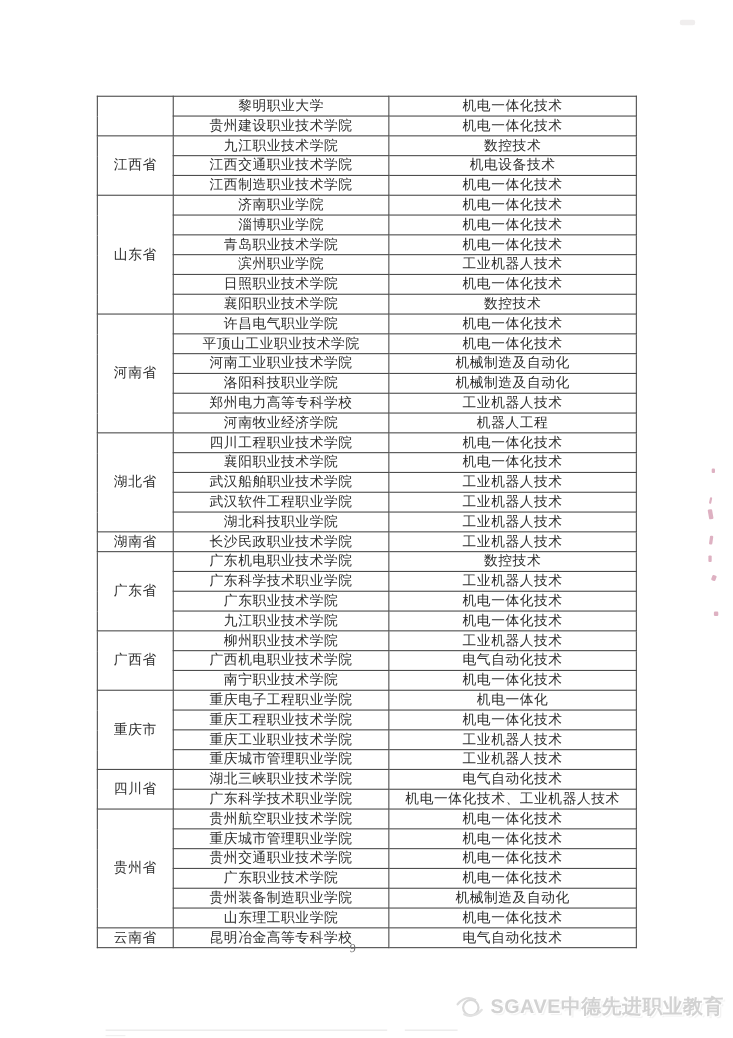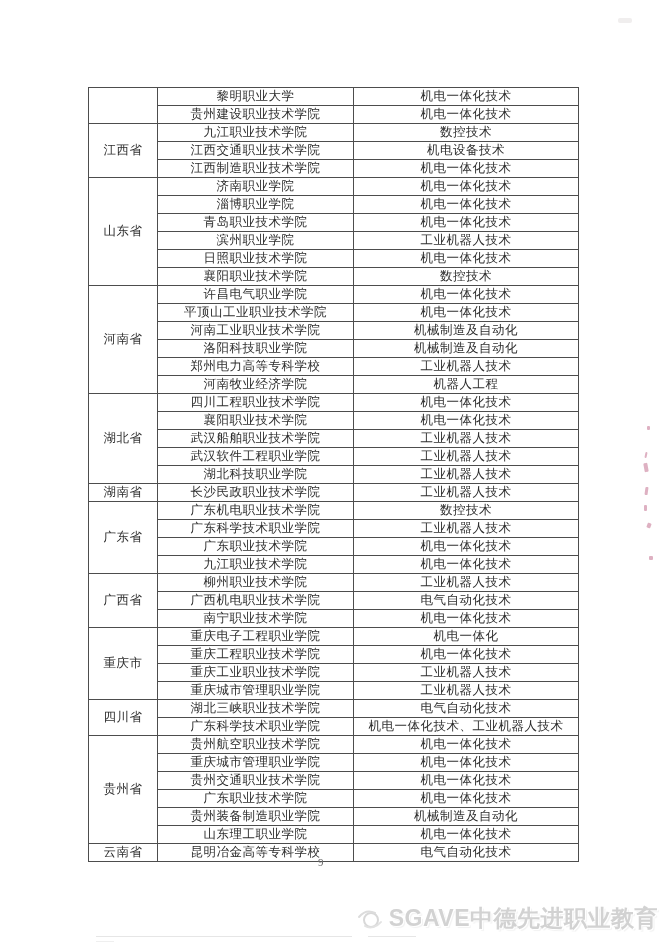--- a/index.html
+++ b/index.html
@@ -44,21 +44,21 @@
 
   .footer-brand{
     position:absolute;
     right:8px;top:903px;
     display:flex;align-items:center;gap:6px;
     user-select:none;
   }
   .footer-brand .brand-text{
     font-family:"Liberation Sans","DejaVu Sans",sans-serif;
     font-weight:bold;
-    font-size:23px;
+    font-size:18px;
     color:#d2d2d2;
     text-shadow:1px 1px 0 #ffffff, 2px 2px 1px #f2f2f2;
     letter-spacing:0.5px;
   }
   .logo-mark{width:26px;height:24px;display:block;}
 
   .faint-line{position:absolute;height:1px;background:#e6e6e6;}
   .faint-line.l1{left:96px;top:936px;width:256px;}
   .faint-line.l2{left:368px;top:936px;width:48px;}
   .faint-line.l3{left:96px;top:941px;width:18px;background:#efefef;}

